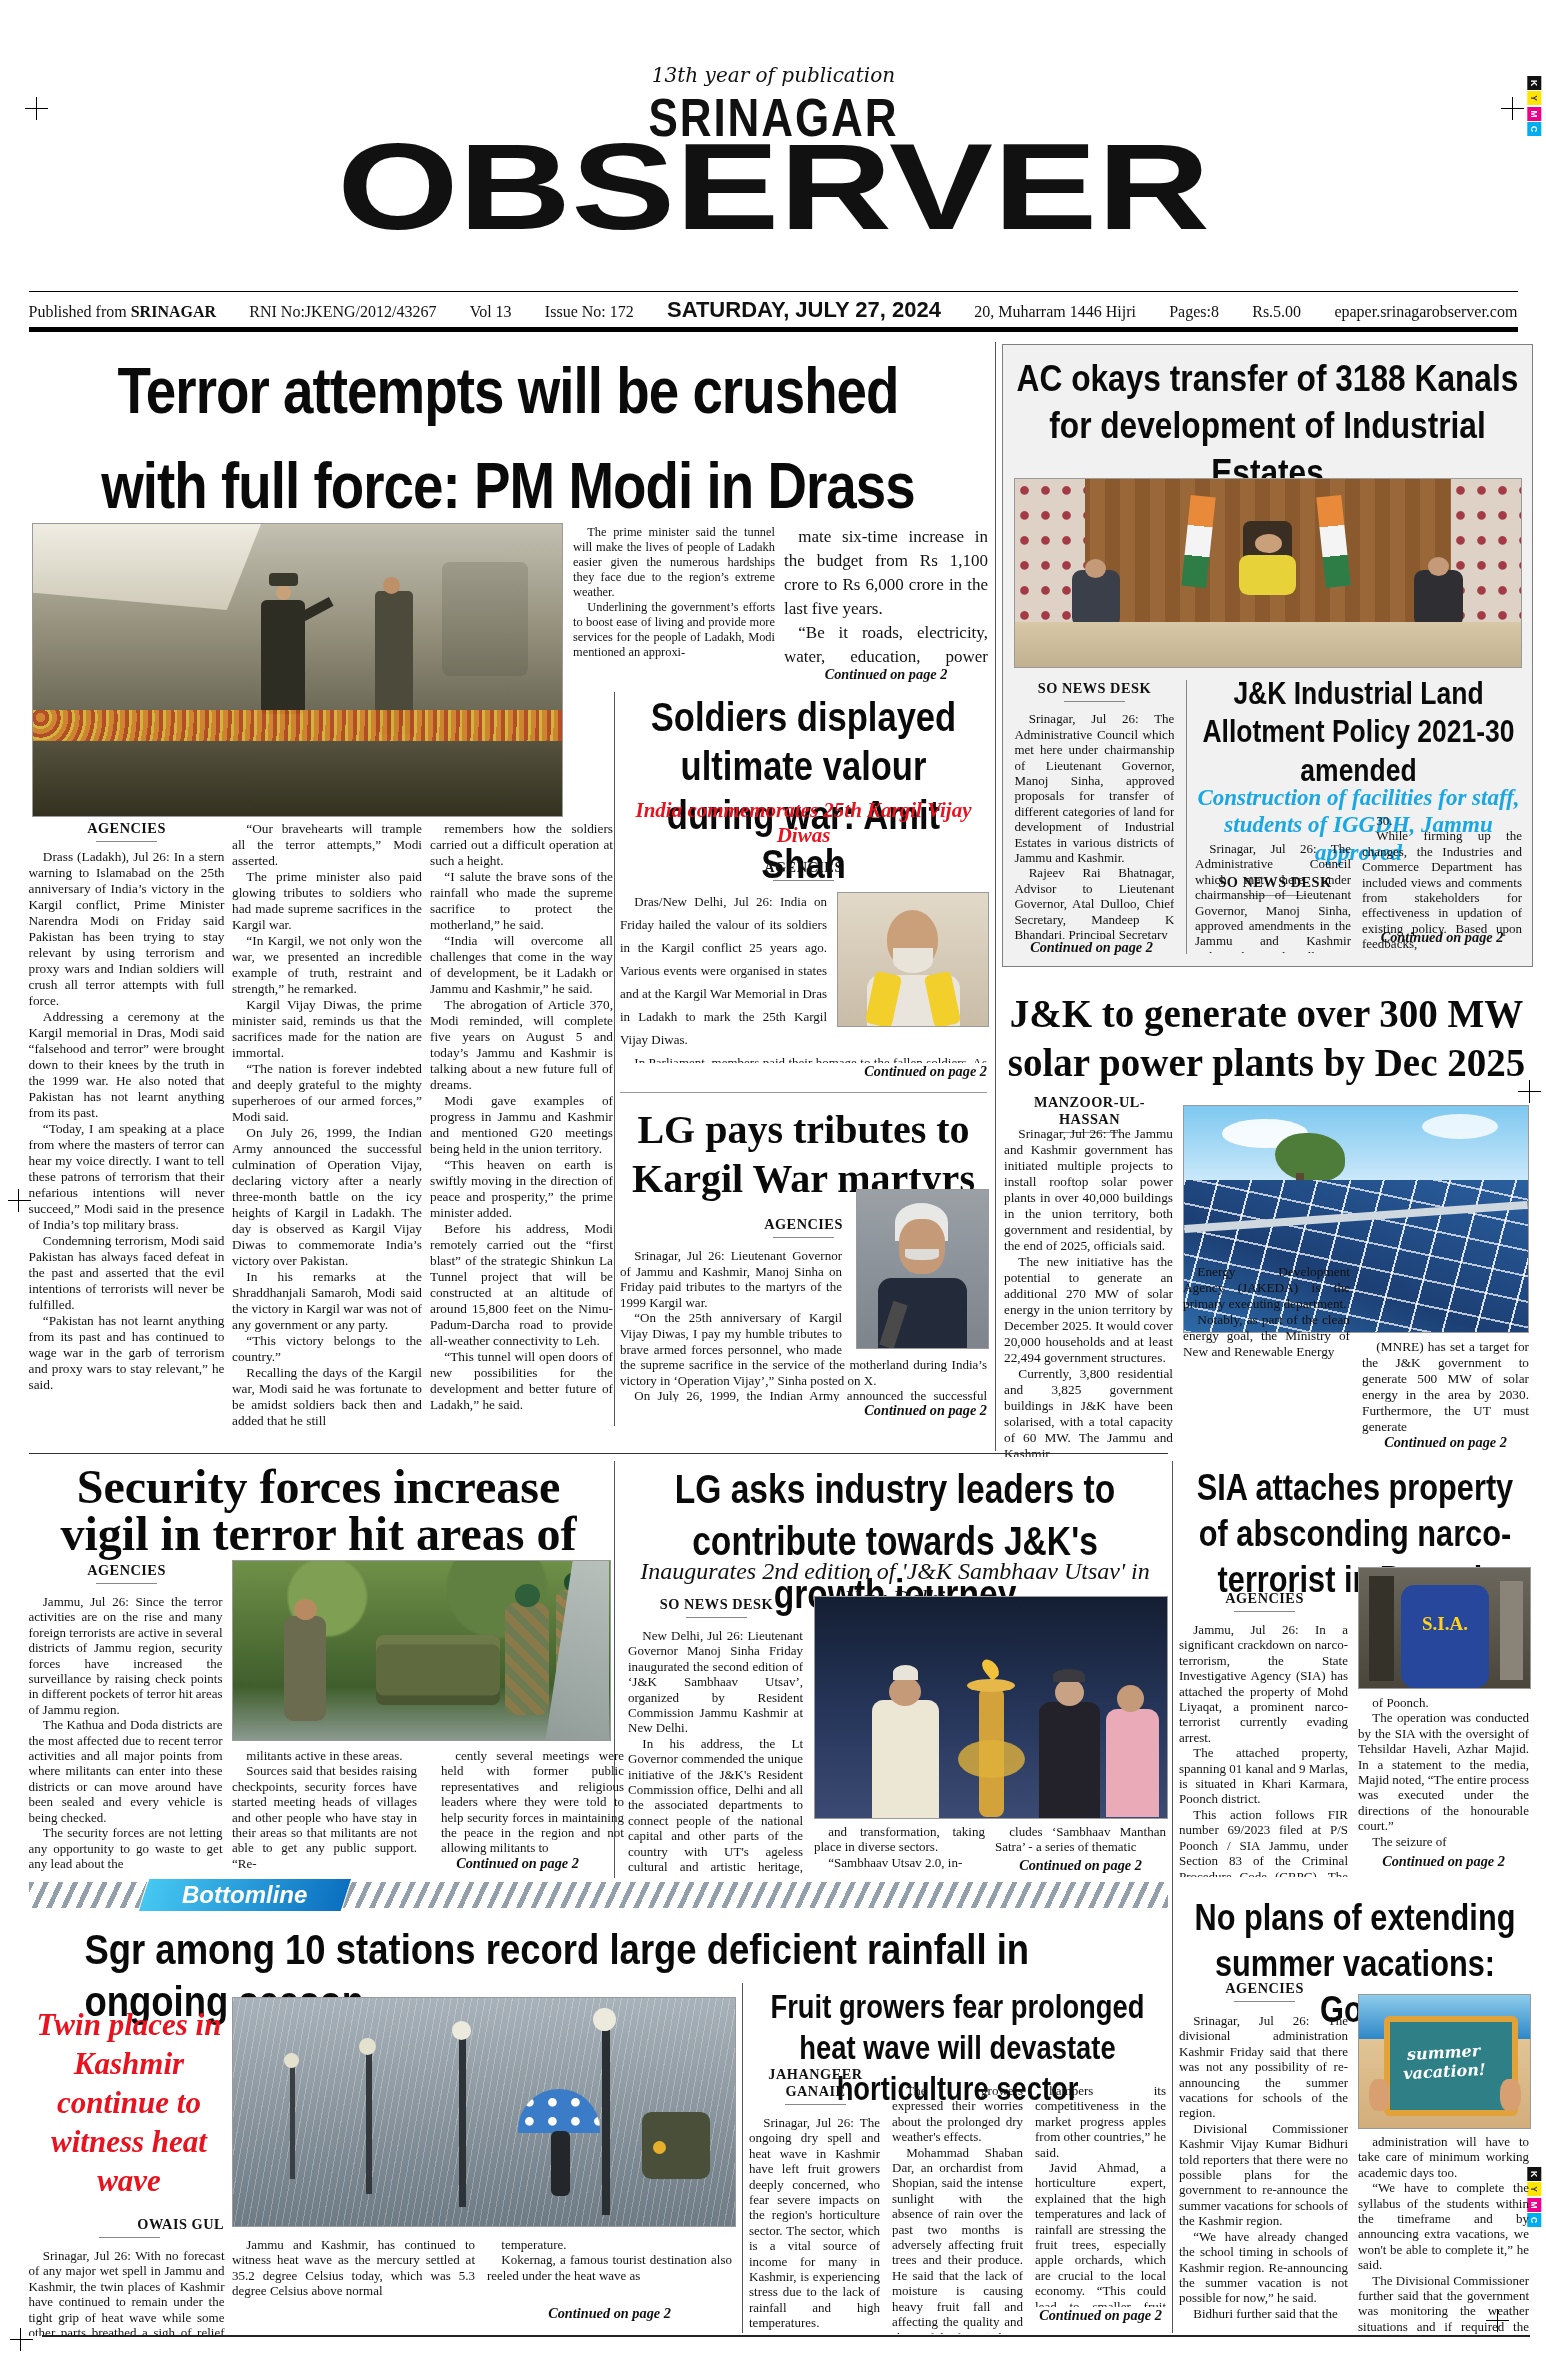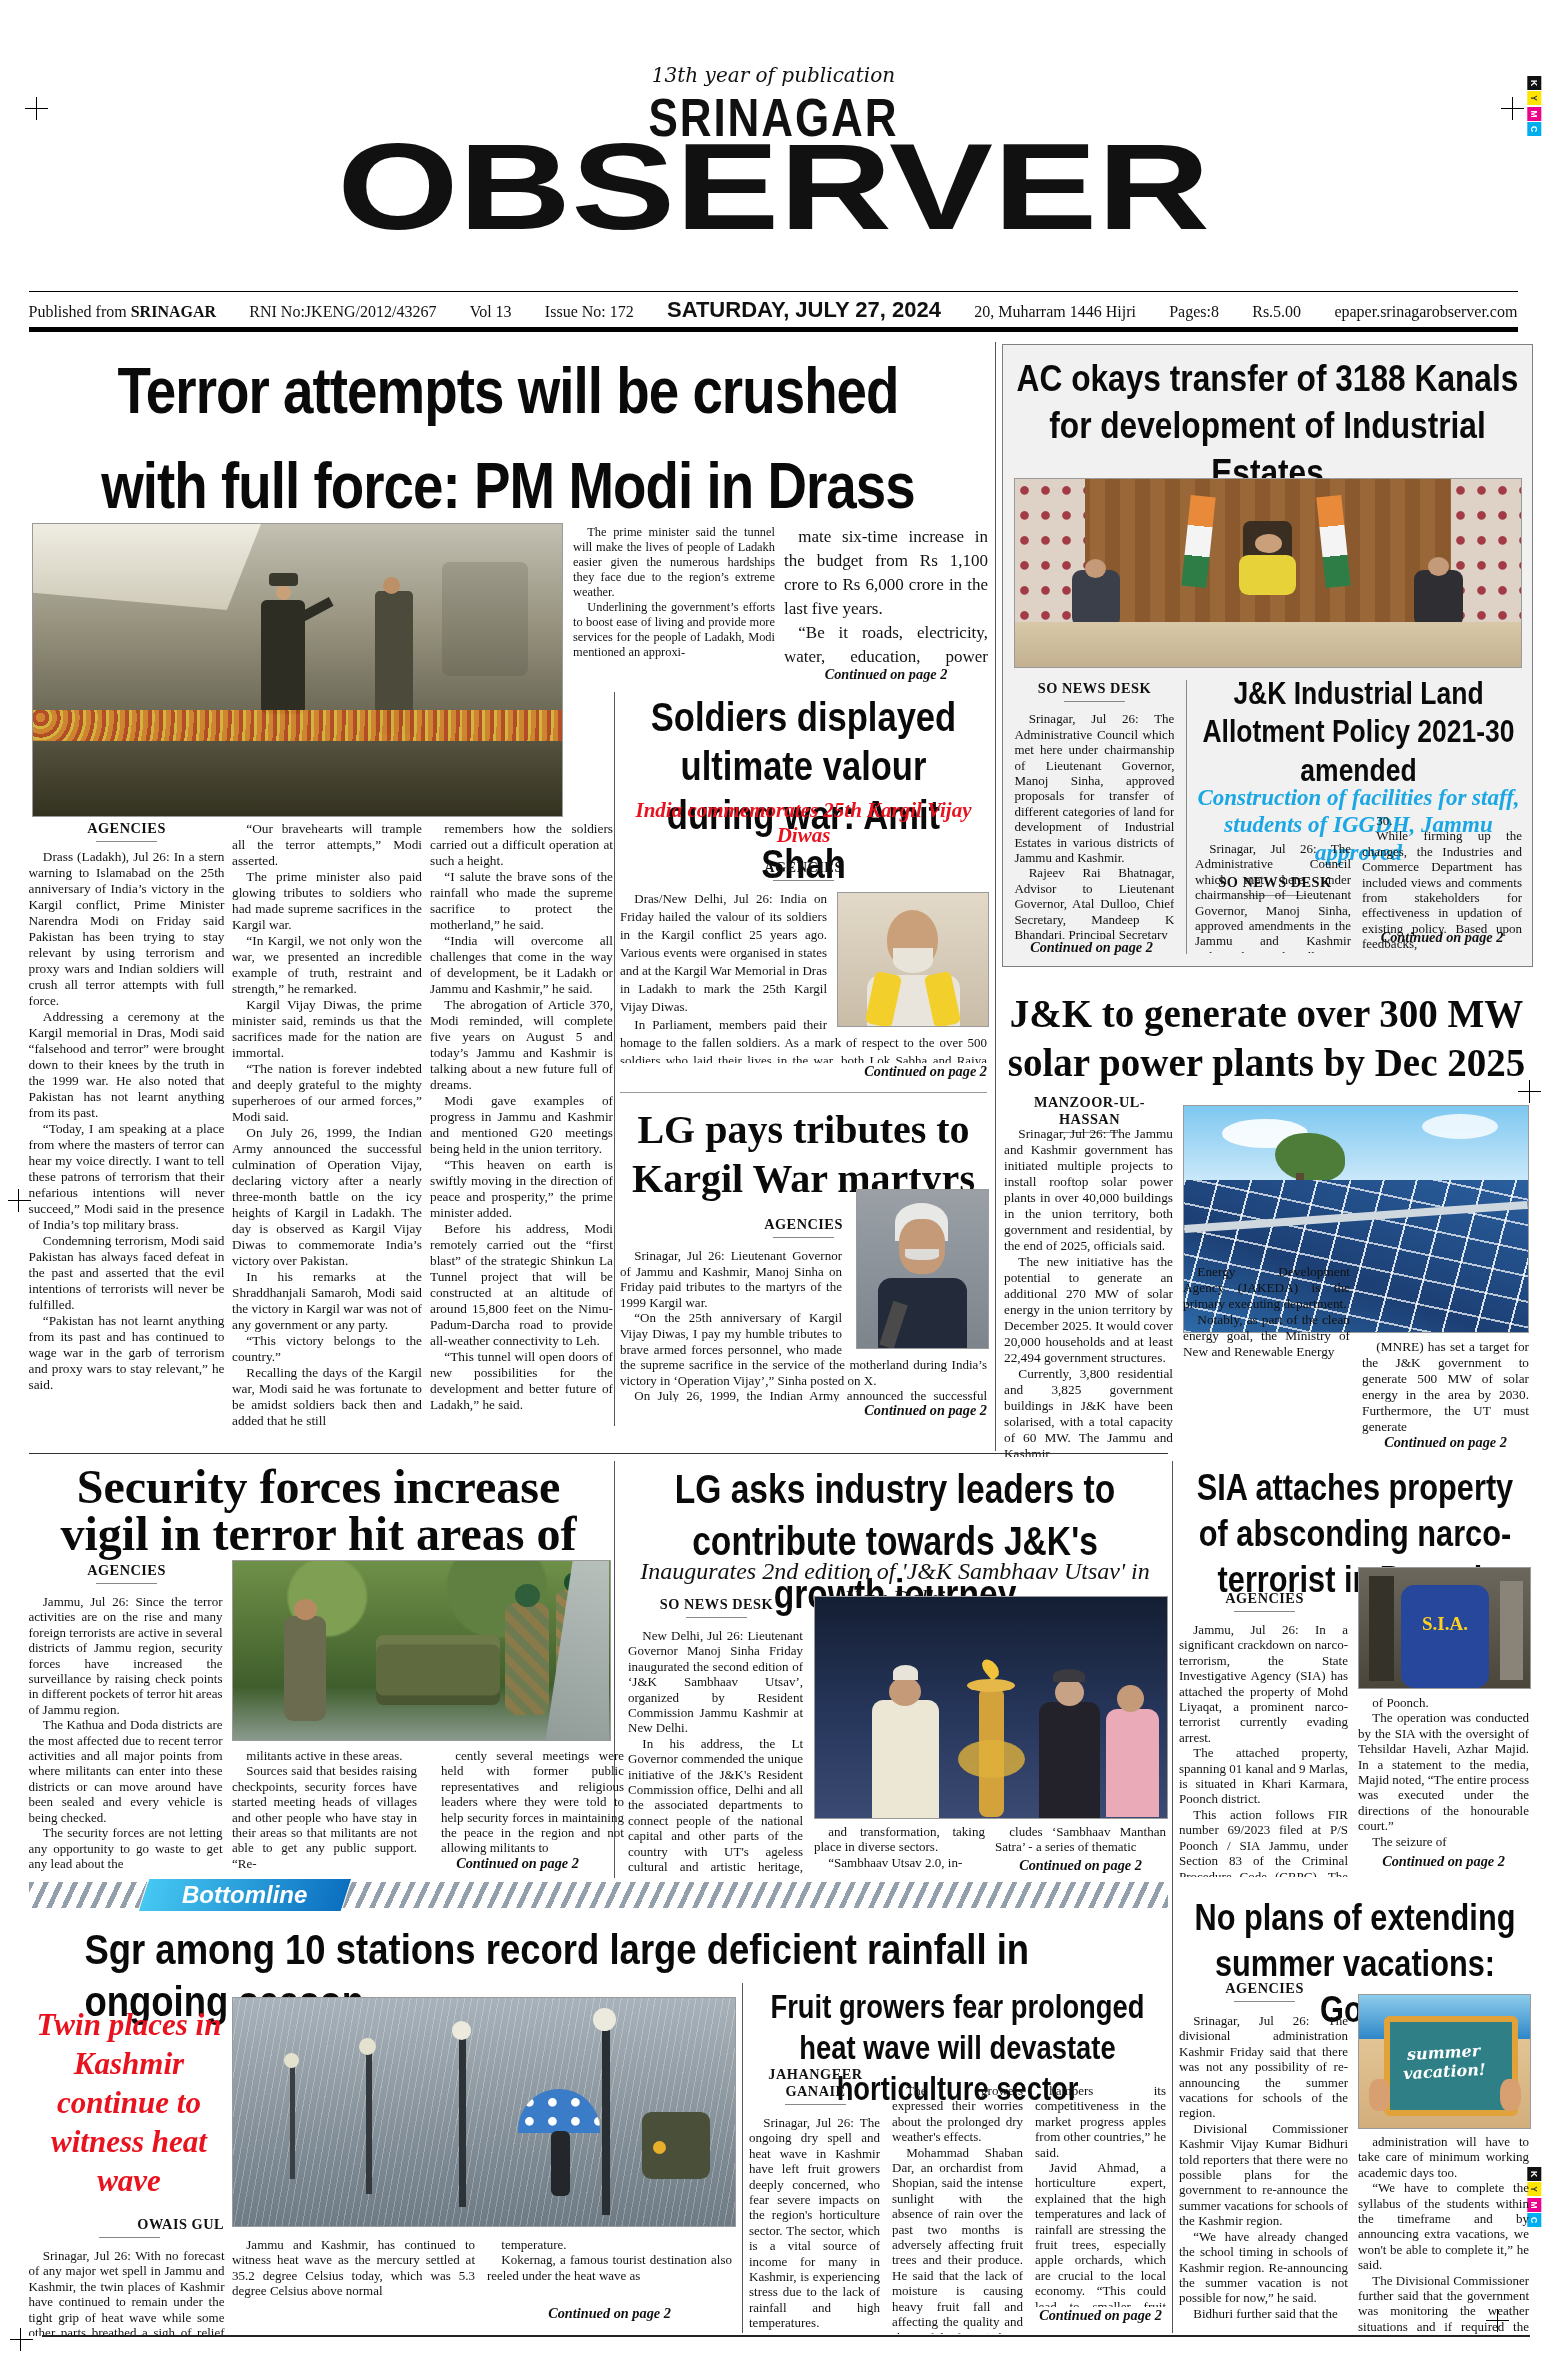--- a/index.html
+++ b/index.html
@@ -156,21 +156,21 @@
   <div class="abs h-sans condense" style="left:620px;top:692px;width:367px;font-size:36px;line-height:43px;">Soldiers displayed ultimate valour during war: Amit Shah</div>
   <div class="abs subhead-red" style="left:620px;top:798px;width:367px;">India commemorates 25th Kargil Vijay Diwas</div>
   <div class="abs byline" style="left:620px;top:859px;width:367px;">AGENCIES</div>
   <div class="photo" style="left:837px;top:892px;width:150px;height:133px;background:linear-gradient(180deg,#e3d9c8,#c9bda8);">
     <i style="left:49px;top:17px;width:51px;height:59px;border-radius:50% 50% 46% 46%;background:#caa07a;"></i>
     <i style="left:55px;top:55px;width:40px;height:25px;border-radius:0 0 50% 50%;background:#e8e4da;"></i>
     <i style="left:28.5px;top:82px;width:93px;height:51px;border-radius:13.3px 13.3px 0 0;background:#e9e5dc;"></i>
     <i style="left:32px;top:80px;width:27px;height:53px;background:#f2cf2a;transform:rotate(12deg);border-radius:5.7px;"></i>
     <i style="left:91px;top:80px;width:27px;height:53px;background:#f2cf2a;transform:rotate(-12deg);border-radius:5.7px;"></i>
   </div>
-  <div class="abs bcol" style="left:620px;top:890px;width:367px;height:173px;font-size:13px;line-height:18px;">
+  <div class="abs bcol" style="left:620px;top:890px;width:367px;height:173px;font-size:13px;line-height:23px;">
     <div style="float:right;width:160px;height:139px;"></div>
     <div>
         <p>Dras/New Delhi, Jul 26: India on Friday hailed the valour of its soldiers in the Kargil conflict 25 years ago. Various events were organised in states and at the Kargil War Memorial in Dras in Ladakh to mark the 25th Kargil Vijay Diwas.</p>
         <p>In Parliament, members paid their homage to the fallen soldiers. As a mark of respect to the over 500 soldiers who laid their lives in the war, both Lok Sabha and Rajya Sabha members stood in silence for a brief while.</p>
       </div>
   </div>
   <div class="abs cont" style="left:620px;top:1063px;width:367px;">Continued on page 2</div>
   <div class="abs hline" style="left:620px;top:1092px;width:367px;border-color:#999;"></div>
 
   <div class="abs h-serif" style="left:620px;top:1105px;width:367px;font-size:40px;line-height:49px;">LG pays tributes to Kargil War martyrs</div>

